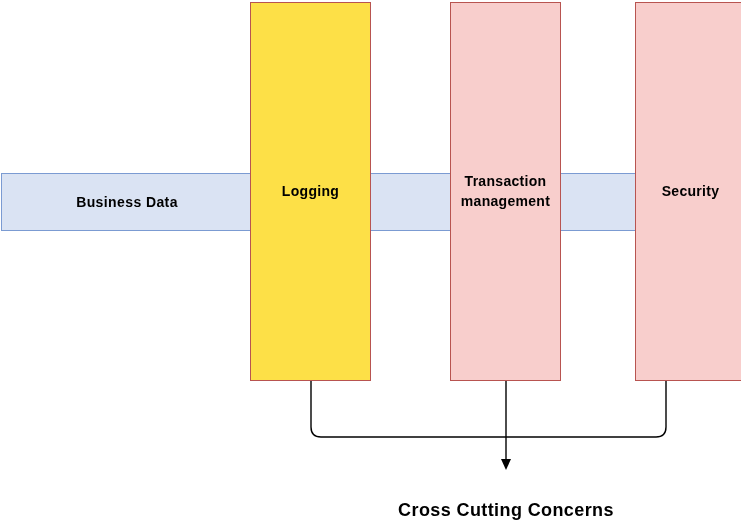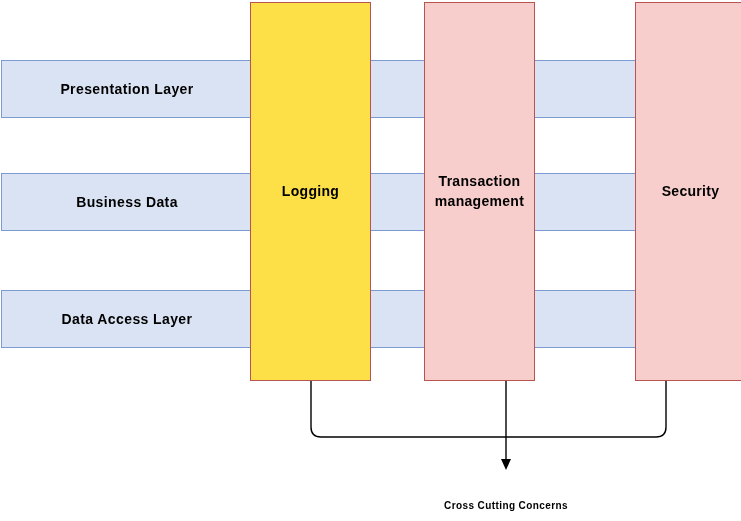--- a/index.html
+++ b/index.html
@@ -68,47 +68,41 @@
     top: 0;
     width: 741px;
     height: 521px;
     z-index: 3;
     pointer-events: none;
   }
   
   #caption {
     position: absolute;
     z-index: 4;
-    font-size: 10px;
+    font-size: 18px;
     font-weight: bold;
     color: #000000;
     letter-spacing: 0.4px;
     white-space: nowrap;
     text-align: center;
   }
 </style>
 </head>
 <body>
 
 <div id="canvas">
 
-  <div class="layer-bar" style="left: 1px; top: 60px; width: 740px; height: 58px; background: rgb(218, 227, 243); border-color: rgb(123, 155, 210);">
-    <span class="layer-label">Presentation Layer</span>
-  </div>
   <div class="layer-bar" style="left: 1px; top: 173px; width: 740px; height: 58px; background: rgb(218, 227, 243); border-color: rgb(123, 155, 210);">
     <span class="layer-label">Business Data</span>
-  </div>
-  <div class="layer-bar" style="left: 1px; top: 290px; width: 740px; height: 58px; background: rgb(218, 227, 243); border-color: rgb(123, 155, 210);">
-    <span class="layer-label">Data Access Layer</span>
   </div>
 
   <div class="concern-col" style="left: 250px; top: 2px; width: 121px; height: 379px; background: #fde047; border-color: rgb(184, 84, 80);">
     <span class="concern-label">Logging</span>
   </div>
-  <div class="concern-col" style="left: 424px; top: 2px; width: 111px; height: 379px; background: rgb(248, 206, 204); border-color: rgb(184, 84, 80);">
+  <div class="concern-col" style="left: 450px; top: 2px; width: 111px; height: 379px; background: rgb(248, 206, 204); border-color: rgb(184, 84, 80);">
     <span class="concern-label">Transaction management</span>
   </div>
   <div class="concern-col" style="left: 635px; top: 2px; width: 111px; height: 379px; background: rgb(248, 206, 204); border-color: rgb(184, 84, 80);">
     <span class="concern-label">Security</span>
   </div>
 
   <svg id="connector" viewBox="0 0 741 521" xmlns="http://www.w3.org/2000/svg">
     <path id="conn-left" fill="none" stroke="#000000" stroke-width="1.4" d="M311 381 L311 427 Q311 437 321 437"></path>
     <path id="conn-right" fill="none" stroke="#000000" stroke-width="1.4" d="M666 381 L666 427 Q666 437 656 437"></path>
     <path id="conn-rail" fill="none" stroke="#000000" stroke-width="1.4" d="M321 437 L656 437"></path>

